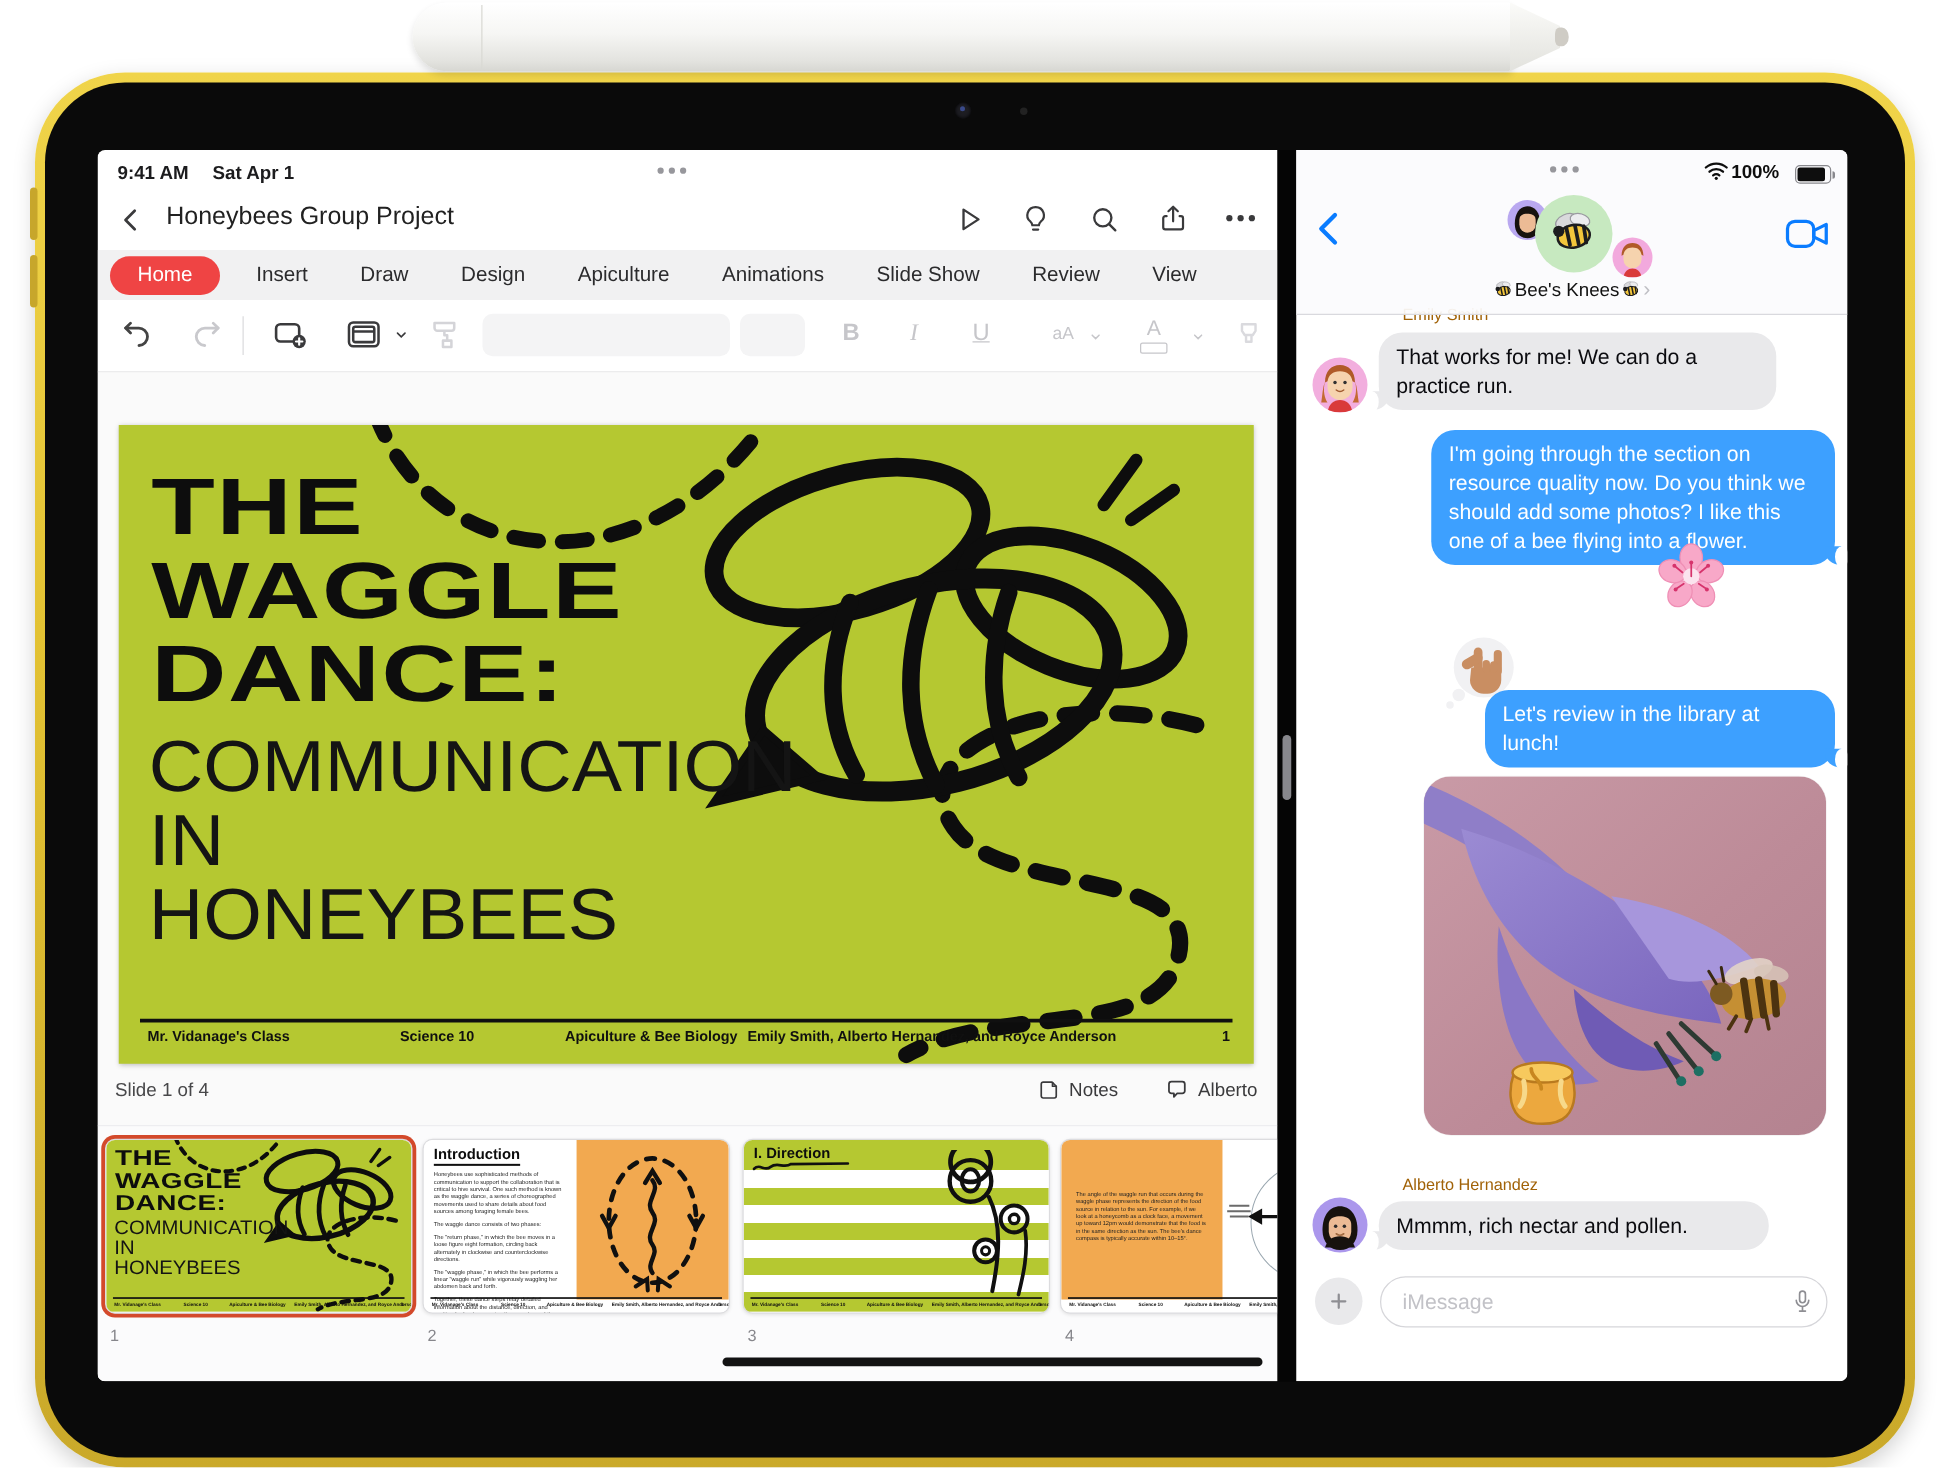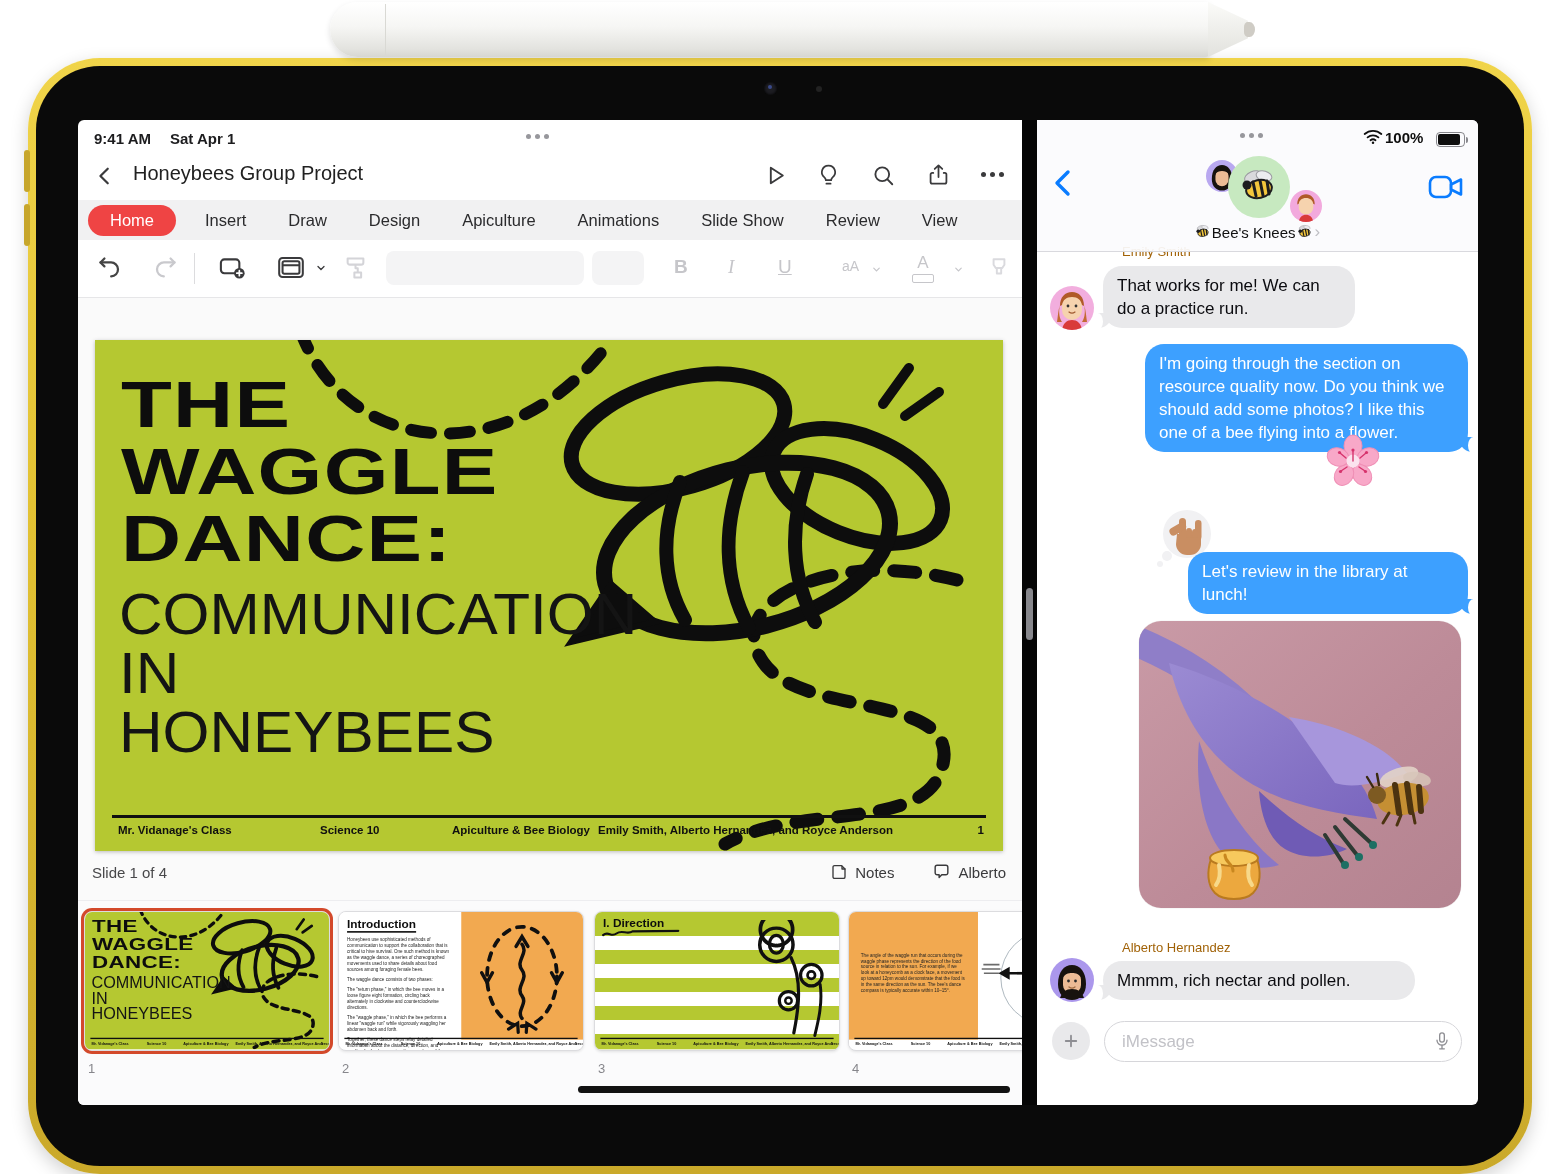--- a/index.html
+++ b/index.html
@@ -436,21 +436,21 @@
 
   <div class="split-divider">
     <div class="split-handle"></div>
   </div>
 
   <div class="app-right">
 
     <div class="chat">
       <div class="sender" style="top:124px">Emily Smith</div>
 
-      <div class="bub gray" style="left:66px;top:146px;width:252px">That works for me! We can do a practice run.</div>
+      <div class="bub gray" style="left:66px;top:146px;width:318px">That works for me! We can do a practice run.</div>
       <div class="avatar" style="left:13px;top:166px;width:44px;height:44px;background:#f2aede">
         <svg viewBox="0 0 44 44" width="44" height="44">
             <path d="M12 18a10 10 0 0 1 20 0v6a10 10 0 0 1-20 0Z" fill="#f6d3ae"></path>
             <path d="M10 20c0-9 5-14 12-14s12 5 12 14l-2-1c-1-5-4-8-10-8s-9 3-10 8Z" fill="#b05a28"></path>
             <path d="M10 19c-2 8 0 14 2 17h-5c1-6 1-12 3-17ZM34 19c2 8 0 14-2 17h5c-1-6-1-12-3-17Z" fill="#c36a32"></path>
             <path d="M12 44c1-7 5-10 10-10s9 3 10 10Z" fill="#d93a3a"></path>
             <circle cx="18" cy="20" r="1.4" fill="#333"></circle>
             <circle cx="26" cy="20" r="1.4" fill="#333"></circle>
             <path d="M19 26c2 1.6 4 1.6 6 0" stroke="#a05a30" stroke-width="1.2" fill="none" stroke-linecap="round"></path>
           </svg>

